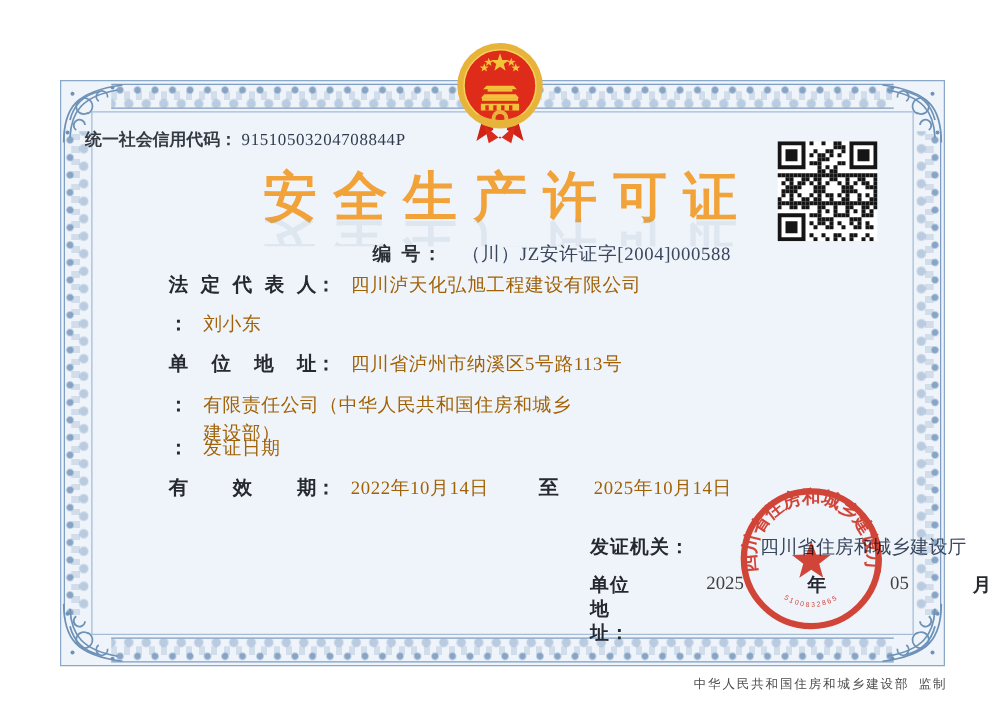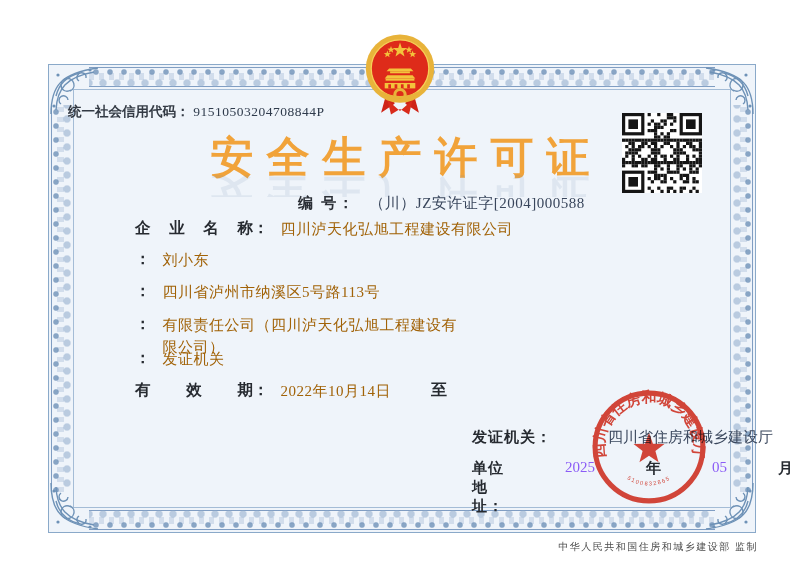--- a/index.html
+++ b/index.html
@@ -65,28 +65,28 @@
   .field-row .colon { font-size:15.5px; font-weight:700; color:#262a30; }
   .field-row .val { width:300px; margin-left:12px; margin-top:1px; font-size:15px; line-height:1.45;
                     font-family:"Liberation Serif", serif; color:#a16207; letter-spacing:.5px; }
   .field-row .val.nowrap { width:auto; white-space:nowrap; }
   .validity .sep { font-weight:700; color:#262a30; font-family:"Liberation Sans",sans-serif;
                    margin:0 28px 0 40px; }
 
   .issue-row { position:absolute; left:472px; display:flex; align-items:flex-start; font-size:15px;gap:46px; }
   .issue-row .lbl { font-weight:700; color:#262a30; margin-right:10px; letter-spacing:1px; }
   .issue-row .val { font-family:"Liberation Serif", serif; color:#39465c; }
-  .issue-row .num { font-family:"Liberation Serif", serif; color:#8b5cf6; margin:0 5px;text-align:right; }
+  .issue-row .num { font-family:"Liberation Serif", serif; color:#404040; margin:0 5px;text-align:right; }
   .issue-row .unit { font-weight:700; color:#262a30; }
 
   .seal { position:absolute; left:588px; top:386px; width:122px; height:122px;
           mix-blend-mode:multiply; opacity:.93; }
 
   .footer { position:absolute; top:540px; right:42px; font-size:10px; color:#4c4c4c;
-            font-family:Liberation Sans, sans-serif; letter-spacing:1.5px; }
+            font-family:Liberation Mono, monospace; letter-spacing:1.5px; }
 </style>
 </head>
 <body>
 
 <div class="page">
 
   <div class="frame">
     <div class="edge h top"></div>
     <div class="edge h bottom"></div>
     <div class="edge v left"></div>
@@ -421,45 +421,47 @@
   <div class="title-reflect-wrap">
     <div class="inner">安全生产许可证</div>
   </div>
 
   <div class="serial">
     <span class="lbl">编 号：</span>
     <span class="val">（川）JZ安许证字[2004]000588</span>
   </div>
 
   <div class="field-row" style="top:218px">
-    <span class="lbl">企业名称</span>
+    <span class="lbl">法定代表人</span>
       <span class="colon">：</span>
     <span class="val nowrap">四川泸天化弘旭工程建设有限公司</span>
   </div>
   <div class="field-row" style="top:249px">
       <span class="colon">：</span>
     <span class="val nowrap">刘小东</span>
   </div>
   <div class="field-row" style="top:281px">
+    <span class="lbl">单位地址</span>
       <span class="colon">：</span>
     <span class="val nowrap">四川省泸州市纳溪区5号路113号</span>
   </div>
   <div class="field-row" style="top:314px">
       <span class="colon">：</span>
-    <span class="val">有限责任公司（四川泸天化弘旭工程建设有限公司）</span>
+    <span class="val">有限责任公司（中华人民共和国住房和城乡建设部）</span>
   </div>
   <div class="field-row" style="top:348px">
       <span class="colon">：</span>
-    <span class="val nowrap">发证机关</span>
+    <span class="val nowrap">发证日期</span>
   </div>
   <div class="field-row validity" style="top:380px">
     <span class="lbl">有效期</span>
       <span class="colon">：</span>
     <span class="val nowrap">2022年10月14日</span>
     <span class="sep">至</span>
+    <span class="val nowrap" style="margin-left:0">2025年10月14日</span>
   </div>
 
   <div class="issue-row" style="top:428px">
     <span class="lbl">发证机关：</span>
     <span class="val">四川省住房和城乡建设厅</span>
   </div>
   <div class="issue-row" style="top:459px">
     <span class="lbl">单位地址：</span>
     <span class="num">2025</span>
     <span class="unit">年</span>

